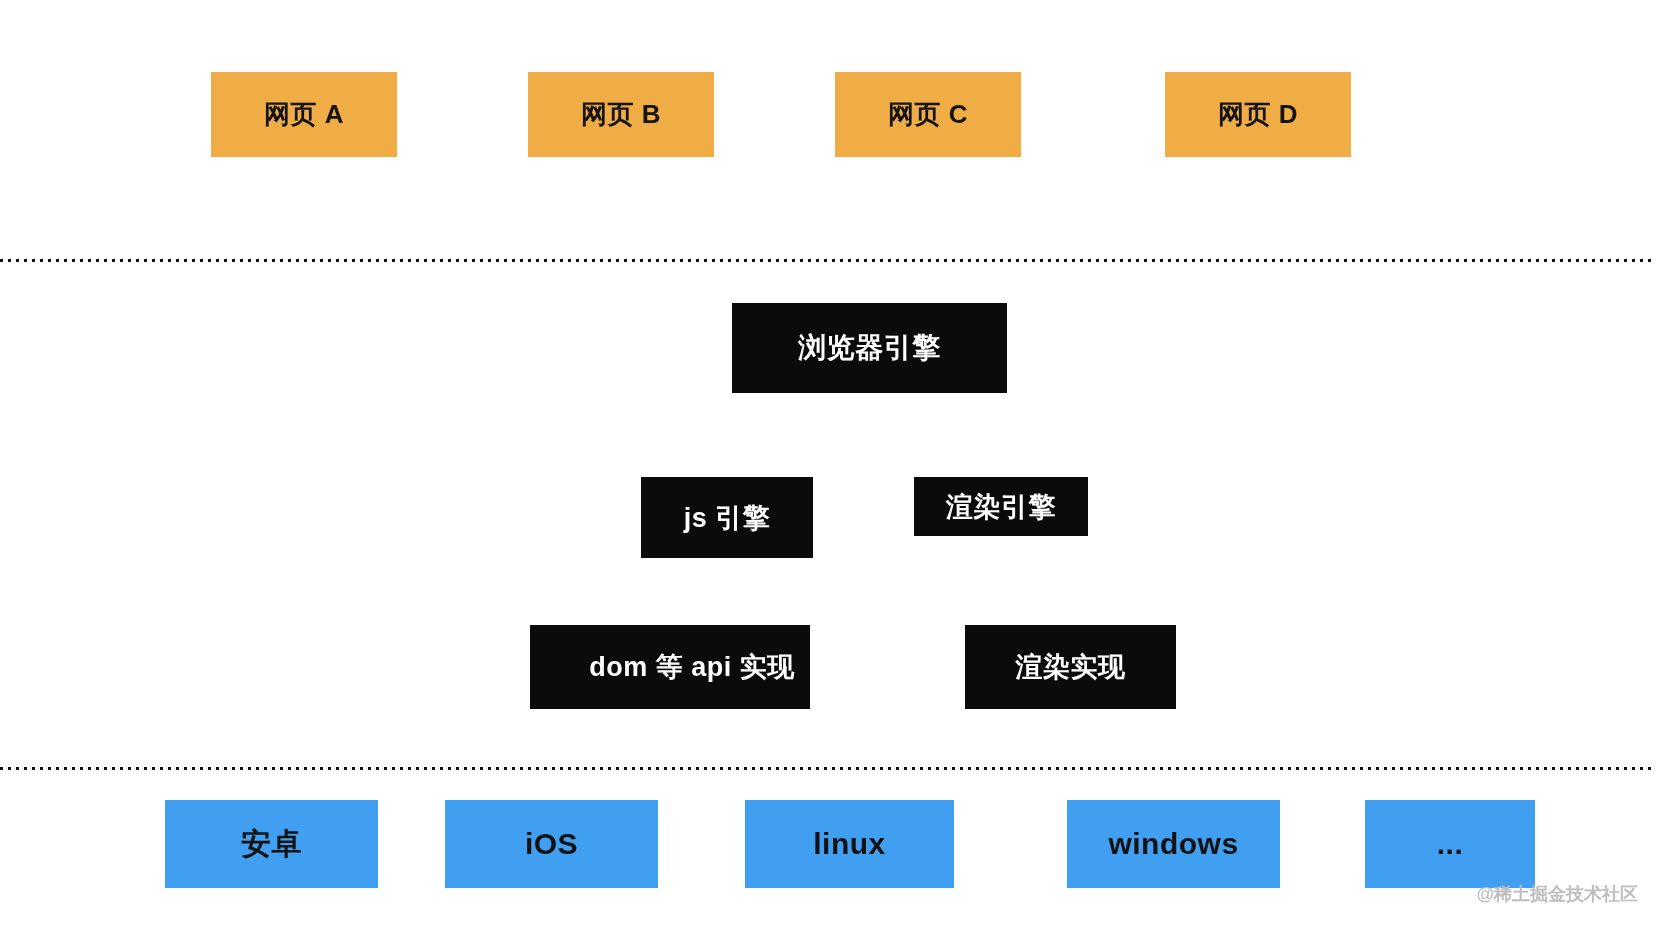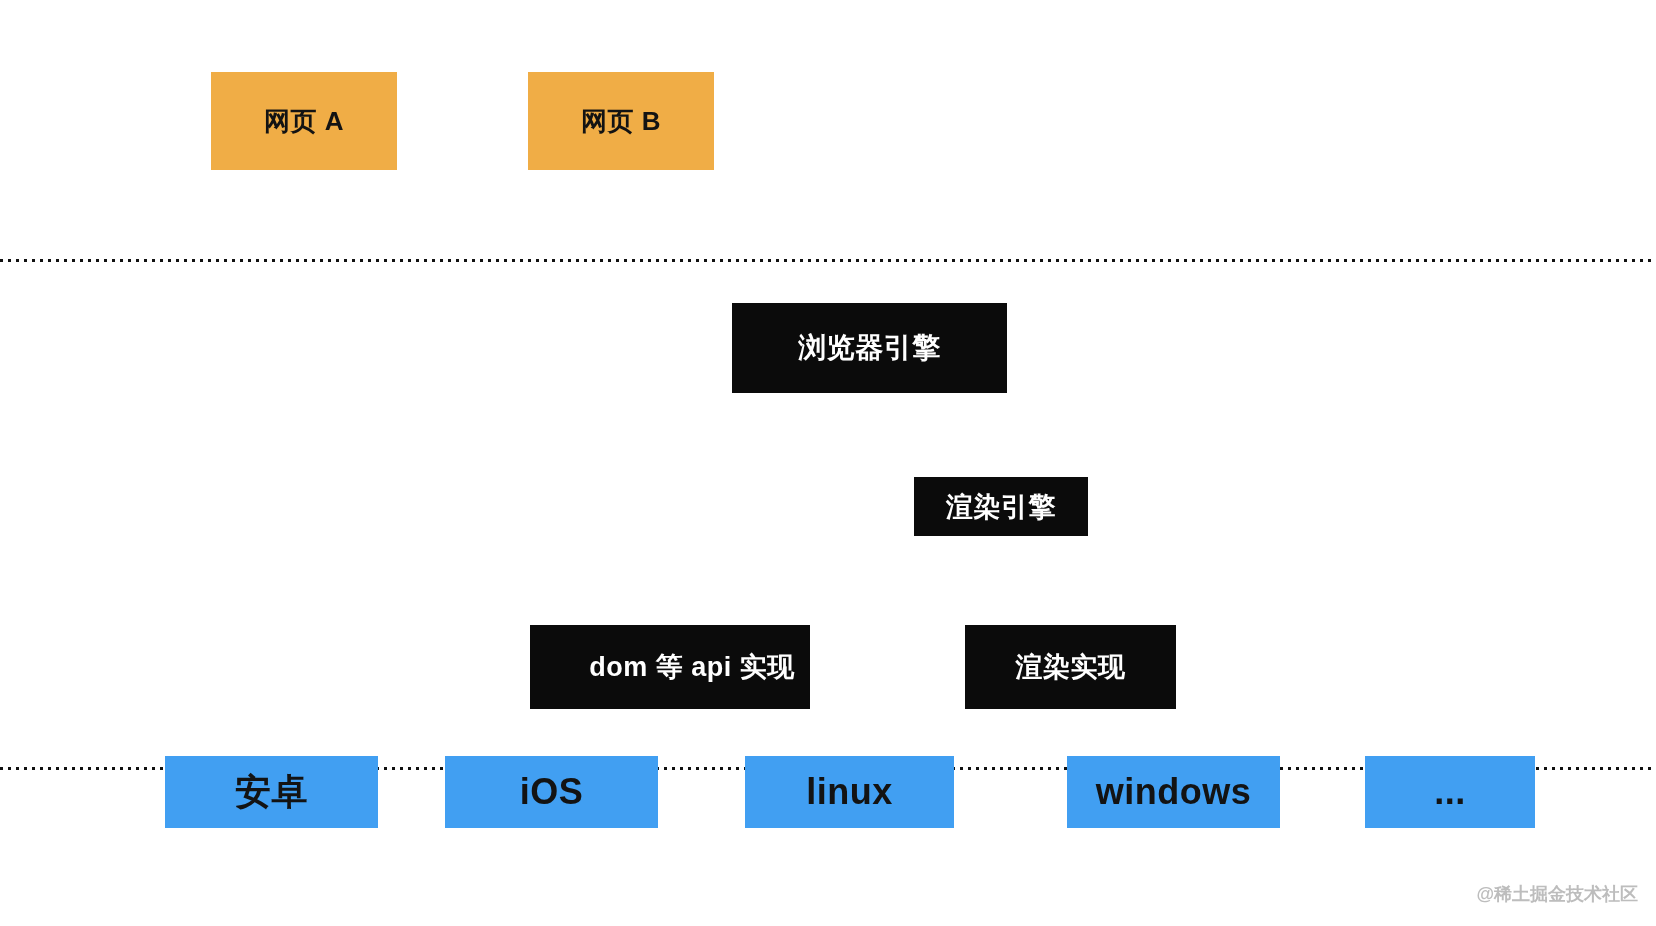--- a/index.html
+++ b/index.html
@@ -15,39 +15,39 @@
     position: absolute;
     display: flex; align-items: center; justify-content: center;
     font-weight: 700;
     letter-spacing: 0.5px;
     box-sizing: border-box;
     white-space: nowrap;
   }
   .webpage-box {
     background: var(--webpage-box, #F0AD46);
     color: var(--box-text, #111);
-    width: 186px; height: 98px; top: 72px;
+    width: 186px; height: 85px; top: 72px;
     font-size: 26px;
   }
   .wp-a { left: 211px; } .wp-b { left: 528px; } .wp-c { left: 835px; } .wp-d { left: 1165px; }
   .engine-box {
     background: var(--engine-box, #0B0B0B);
     color: var(--engine-text, #fff);
     font-size: 27px;
   }
   .browser-engine { left: 732px; top: 303px; width: 275px; height: 90px; font-size: 28px; }
   .js-engine      { left: 641px; top: 477px; width: 172px; height: 81px; }
   .render-engine  { left: 914px; top: 477px; width: 174px; height: 59px; }
   .dom-api-impl   { left: 530px; top: 625px; width: 280px; height: 84px; padding-left: 44px; }
   .render-impl    { left: 937px; top: 625px; width: 211px; height: 84px; margin-left: 28px; }
   .platform-box {
     background: var(--platform-box, #419FF2);
     color: var(--box-text, #111);
-    height: 72px; top: 756px;
-    font-size: 36px;
+    height: 88px; top: 800px;
+    font-size: 30px;
   }
   .pf-android { left: 165px;  width: 213px; }
   .pf-ios     { left: 445px;  width: 213px; }
   .pf-linux   { left: 745px;  width: 209px; }
   .pf-windows { left: 1067px; width: 213px; }
   .pf-more    { left: 1365px; width: 170px; }
   .dotted-line {
     position: absolute; left: 0; width: 1656px; height: 3px;
     background: repeating-linear-gradient(to right,
       var(--dotted-line, #111) 0px, var(--dotted-line, #111) 3px,
@@ -61,25 +61,28 @@
     font-size: 18px; font-weight: 700;
   }
 </style>
 </head>
 <body style="--background: #FFFFFF; --webpage-box: #F0AD46; --engine-box: #0B0B0B; --engine-text: #FFFFFF; --platform-box: #419FF2; --box-text: #131313; --dotted-line: #111111; --watermark-text: #BDBDBD;">
 
 <div class="stage">
 
   <div class="box webpage-box wp-a">网页 A</div>
   <div class="box webpage-box wp-b">网页 B</div>
+  <div class="box webpage-box wp-c">网页 C</div>
+  <div class="box webpage-box wp-d">网页 D</div>
 
   <div class="dotted-line dotted-top"></div>
 
   <div class="box engine-box browser-engine">浏览器引擎</div>
 
+  <div class="box engine-box js-engine">js 引擎</div>
   <div class="box engine-box render-engine">渲染引擎</div>
 
   <div class="box engine-box dom-api-impl">dom 等 api 实现</div>
   <div class="box engine-box render-impl">渲染实现</div>
 
   <div class="dotted-line dotted-bottom"></div>
 
   <div class="box platform-box pf-android">安卓</div>
   <div class="box platform-box pf-ios">iOS</div>
   <div class="box platform-box pf-linux">linux</div>

